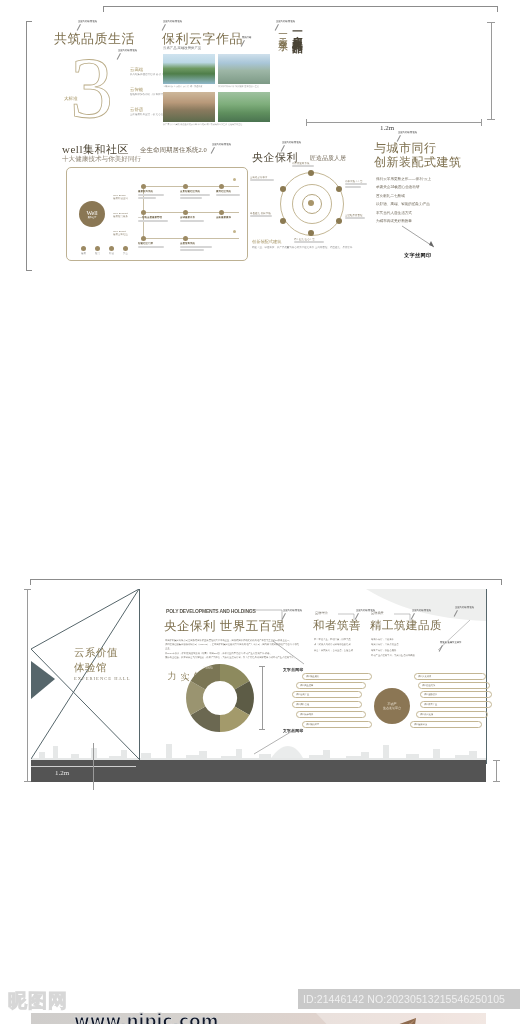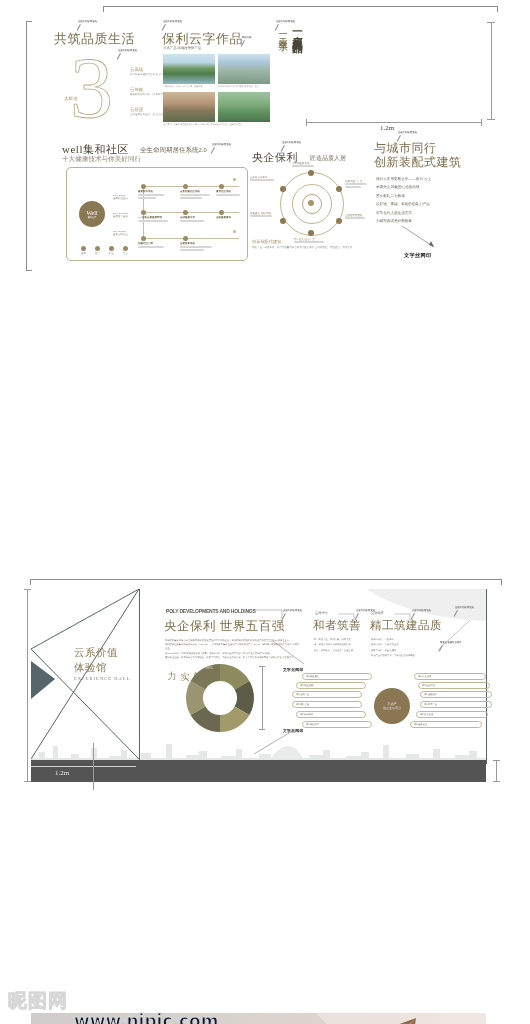--- a/index.html
+++ b/index.html
@@ -498,15 +498,16 @@
     <div class="abs" style="left:114px;top:917px;">
       
       
     </div>
 
   </div>
 
   <div id="footer">
     <div id="wm-logo">昵图网</div>
     <div id="wm-url">www.nipic.com</div>
+    <div id="wm-id">ID:21446142 NO:20230513215546250105</div>
   </div>
 
 </div>
 
 </body></html>

